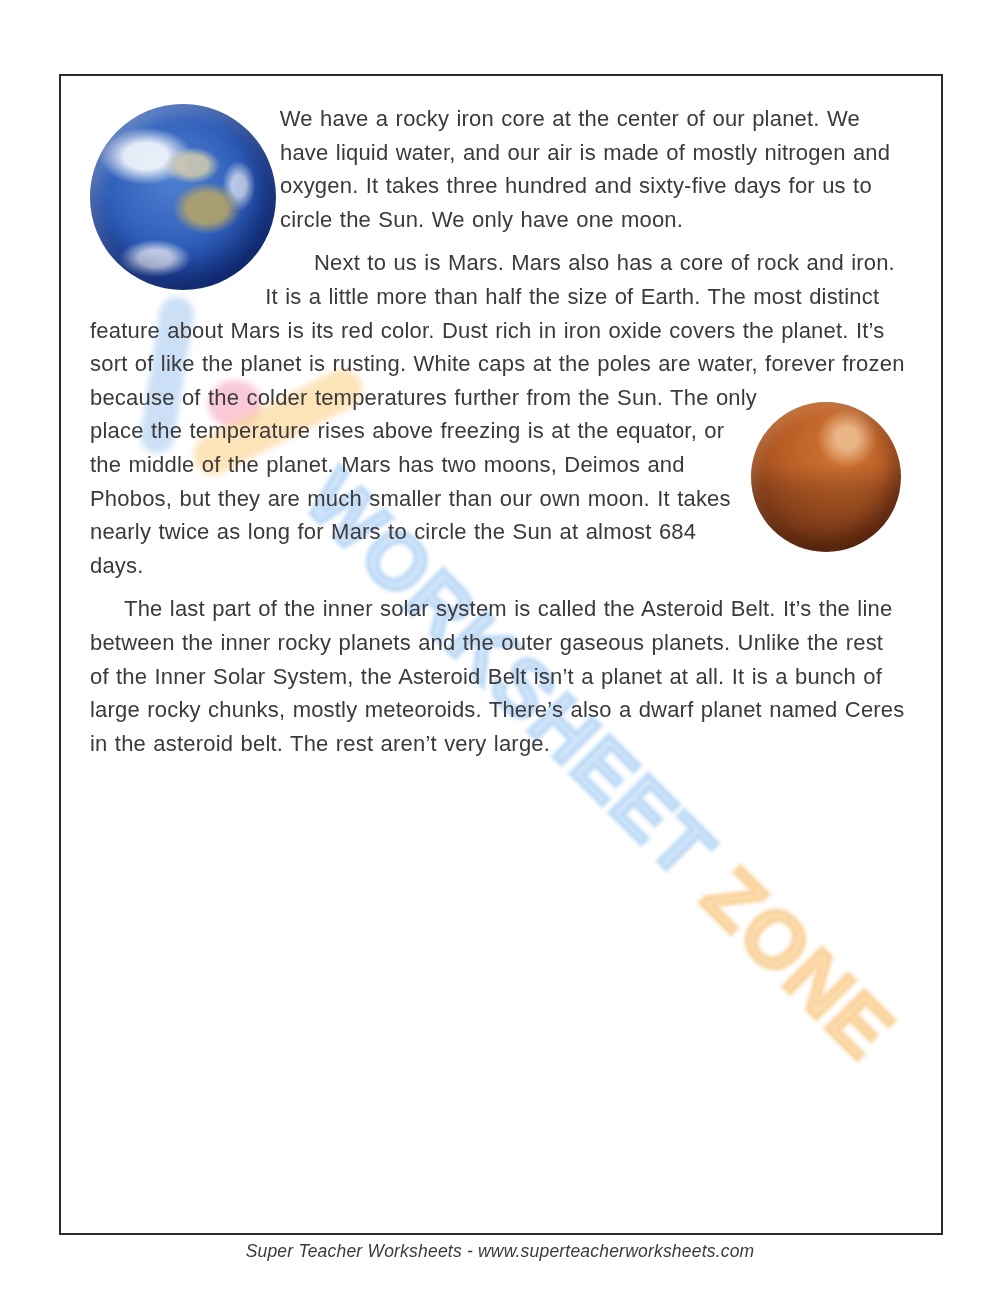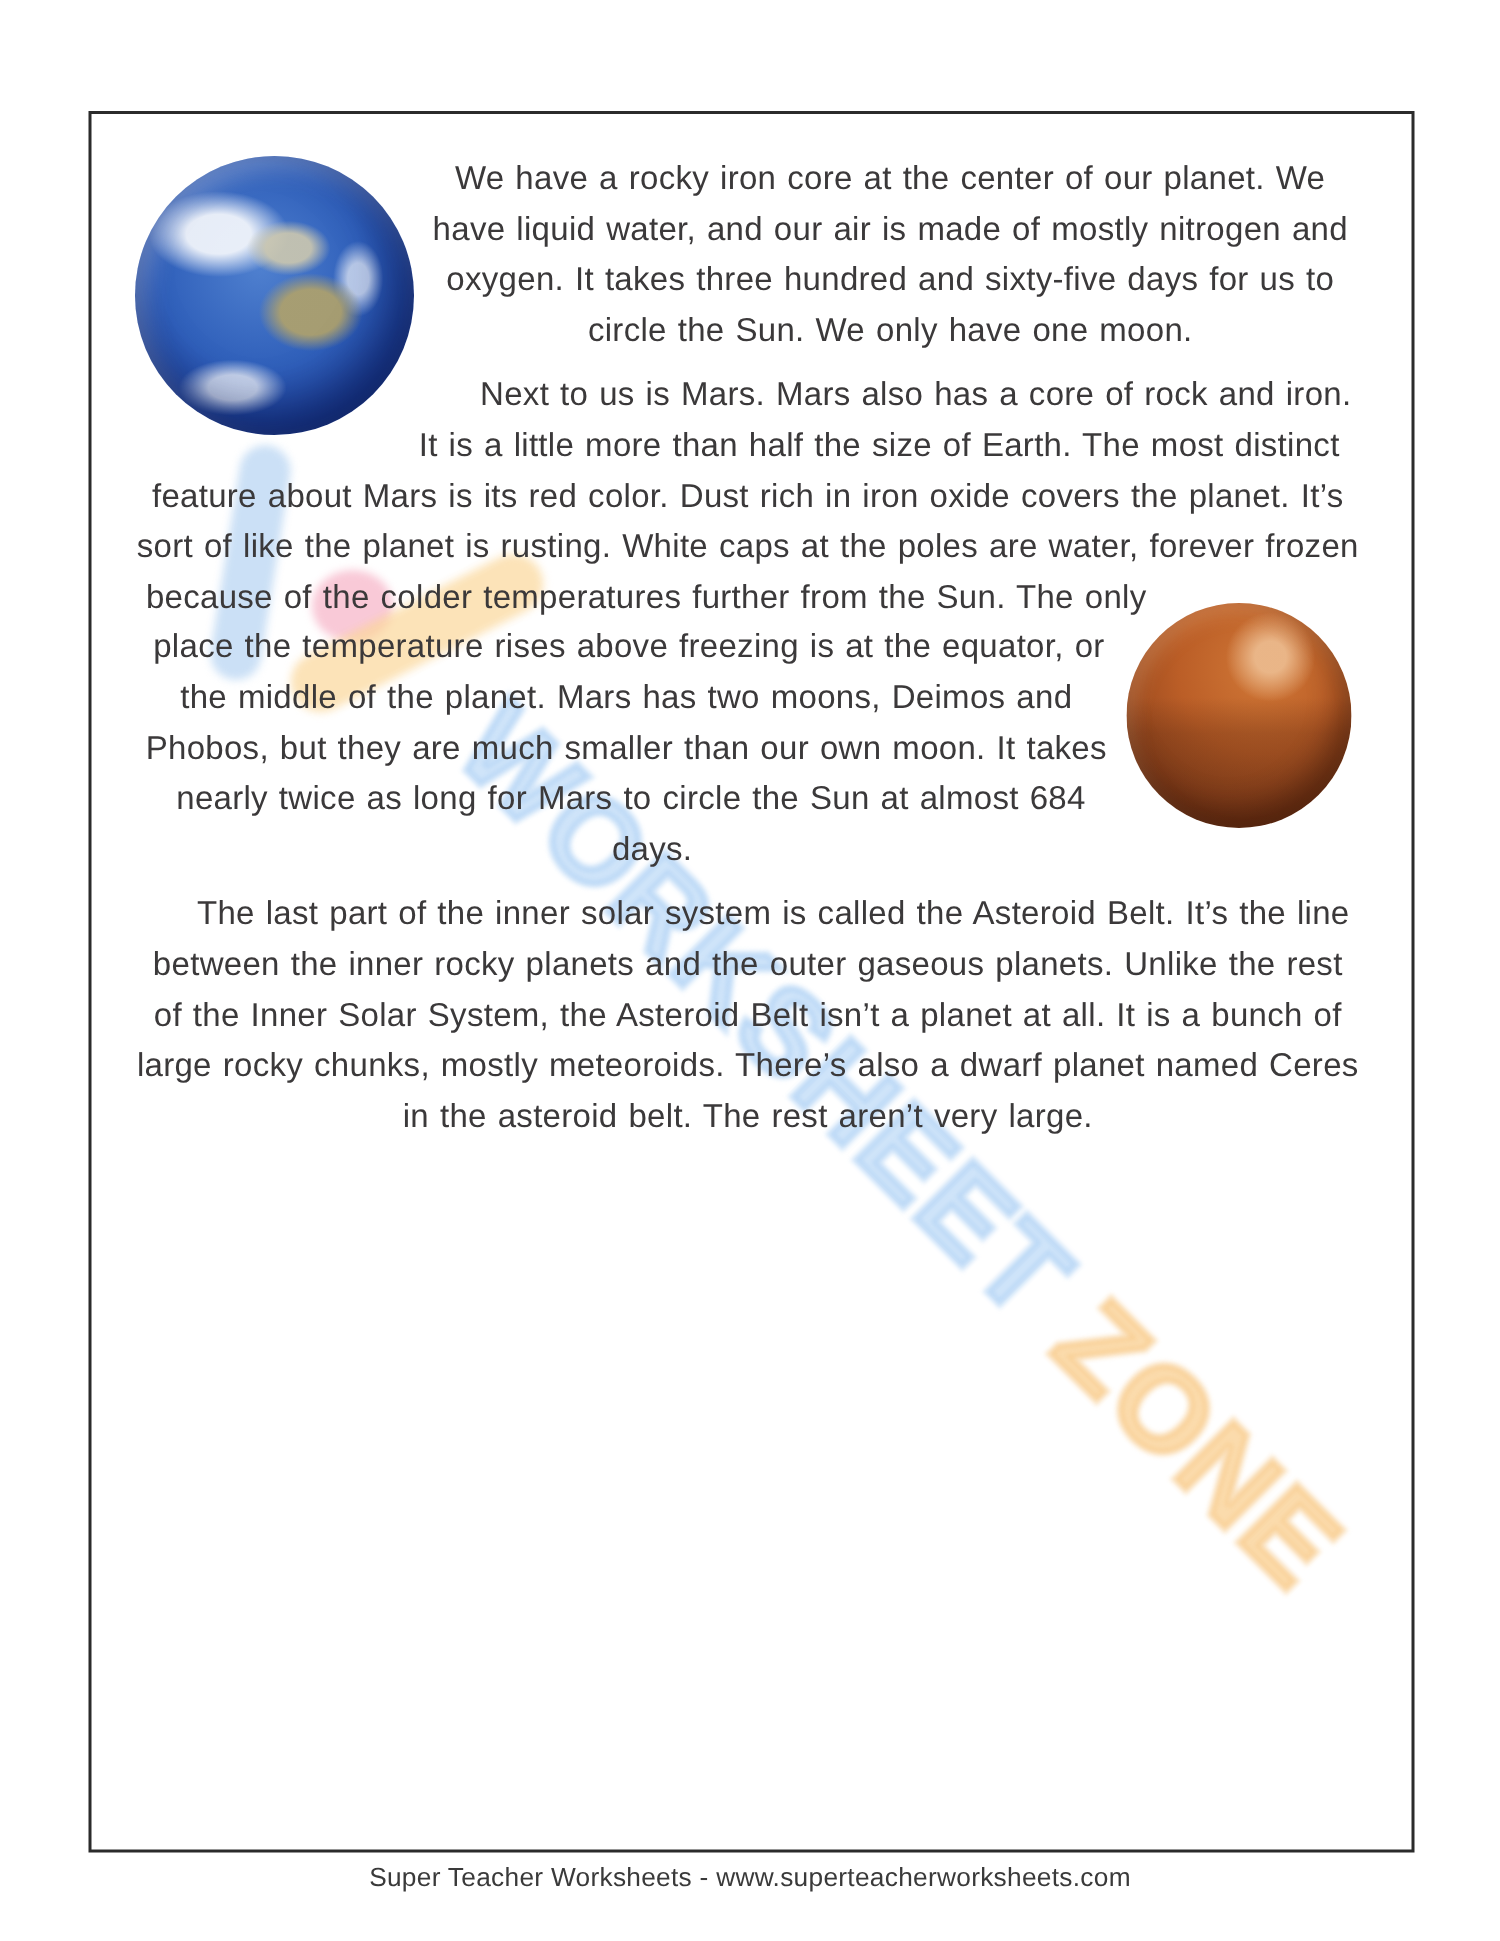--- a/index.html
+++ b/index.html
@@ -45,21 +45,20 @@
   }
   .wm-word-orange{
     color:rgba(249,205,140,0.72);
     -webkit-text-stroke:5px rgba(246,195,125,0.45);
   }
 
   
   .content{
     position:relative;z-index:1;
     padding:26px 34px 0 29px;
-    text-align:center;
   }
   .para{
     margin:0 0 10px 0;
     font-size:22px;line-height:33.6px;
     color:#3b393a;letter-spacing:0.2px;word-spacing:1px;
   }
   .para.indented{text-indent:34px;}
 
   
   .earth-float{
@@ -88,21 +87,21 @@
     background:
       radial-gradient(circle at 64% 24%, rgba(235,185,140,0.95) 0 7%, rgba(235,185,140,0) 20%),
       linear-gradient(to bottom, rgba(0,0,0,0) 42%, rgba(60,25,10,0.22) 58%, rgba(45,18,8,0.34) 100%),
       radial-gradient(circle at 60% 30%, #d07736 0%, #bb5e27 40%, #93451d 74%, #6d3114 100%);
     box-shadow:inset -7px -11px 20px rgba(40,10,0,0.45), inset 4px 6px 12px rgba(255,200,150,0.28);
   }
 
   
   .footer{
     position:absolute;left:0;right:0;top:1241px;z-index:1;
-    text-align:center;
+    text-align:center;font-style:italic;
     font-size:17.5px;color:#3a3a3a;letter-spacing:0.2px;
   }
 </style>
 </head>
 <body>
 
 <div class="canvas">
 
   <div class="frame">
 

